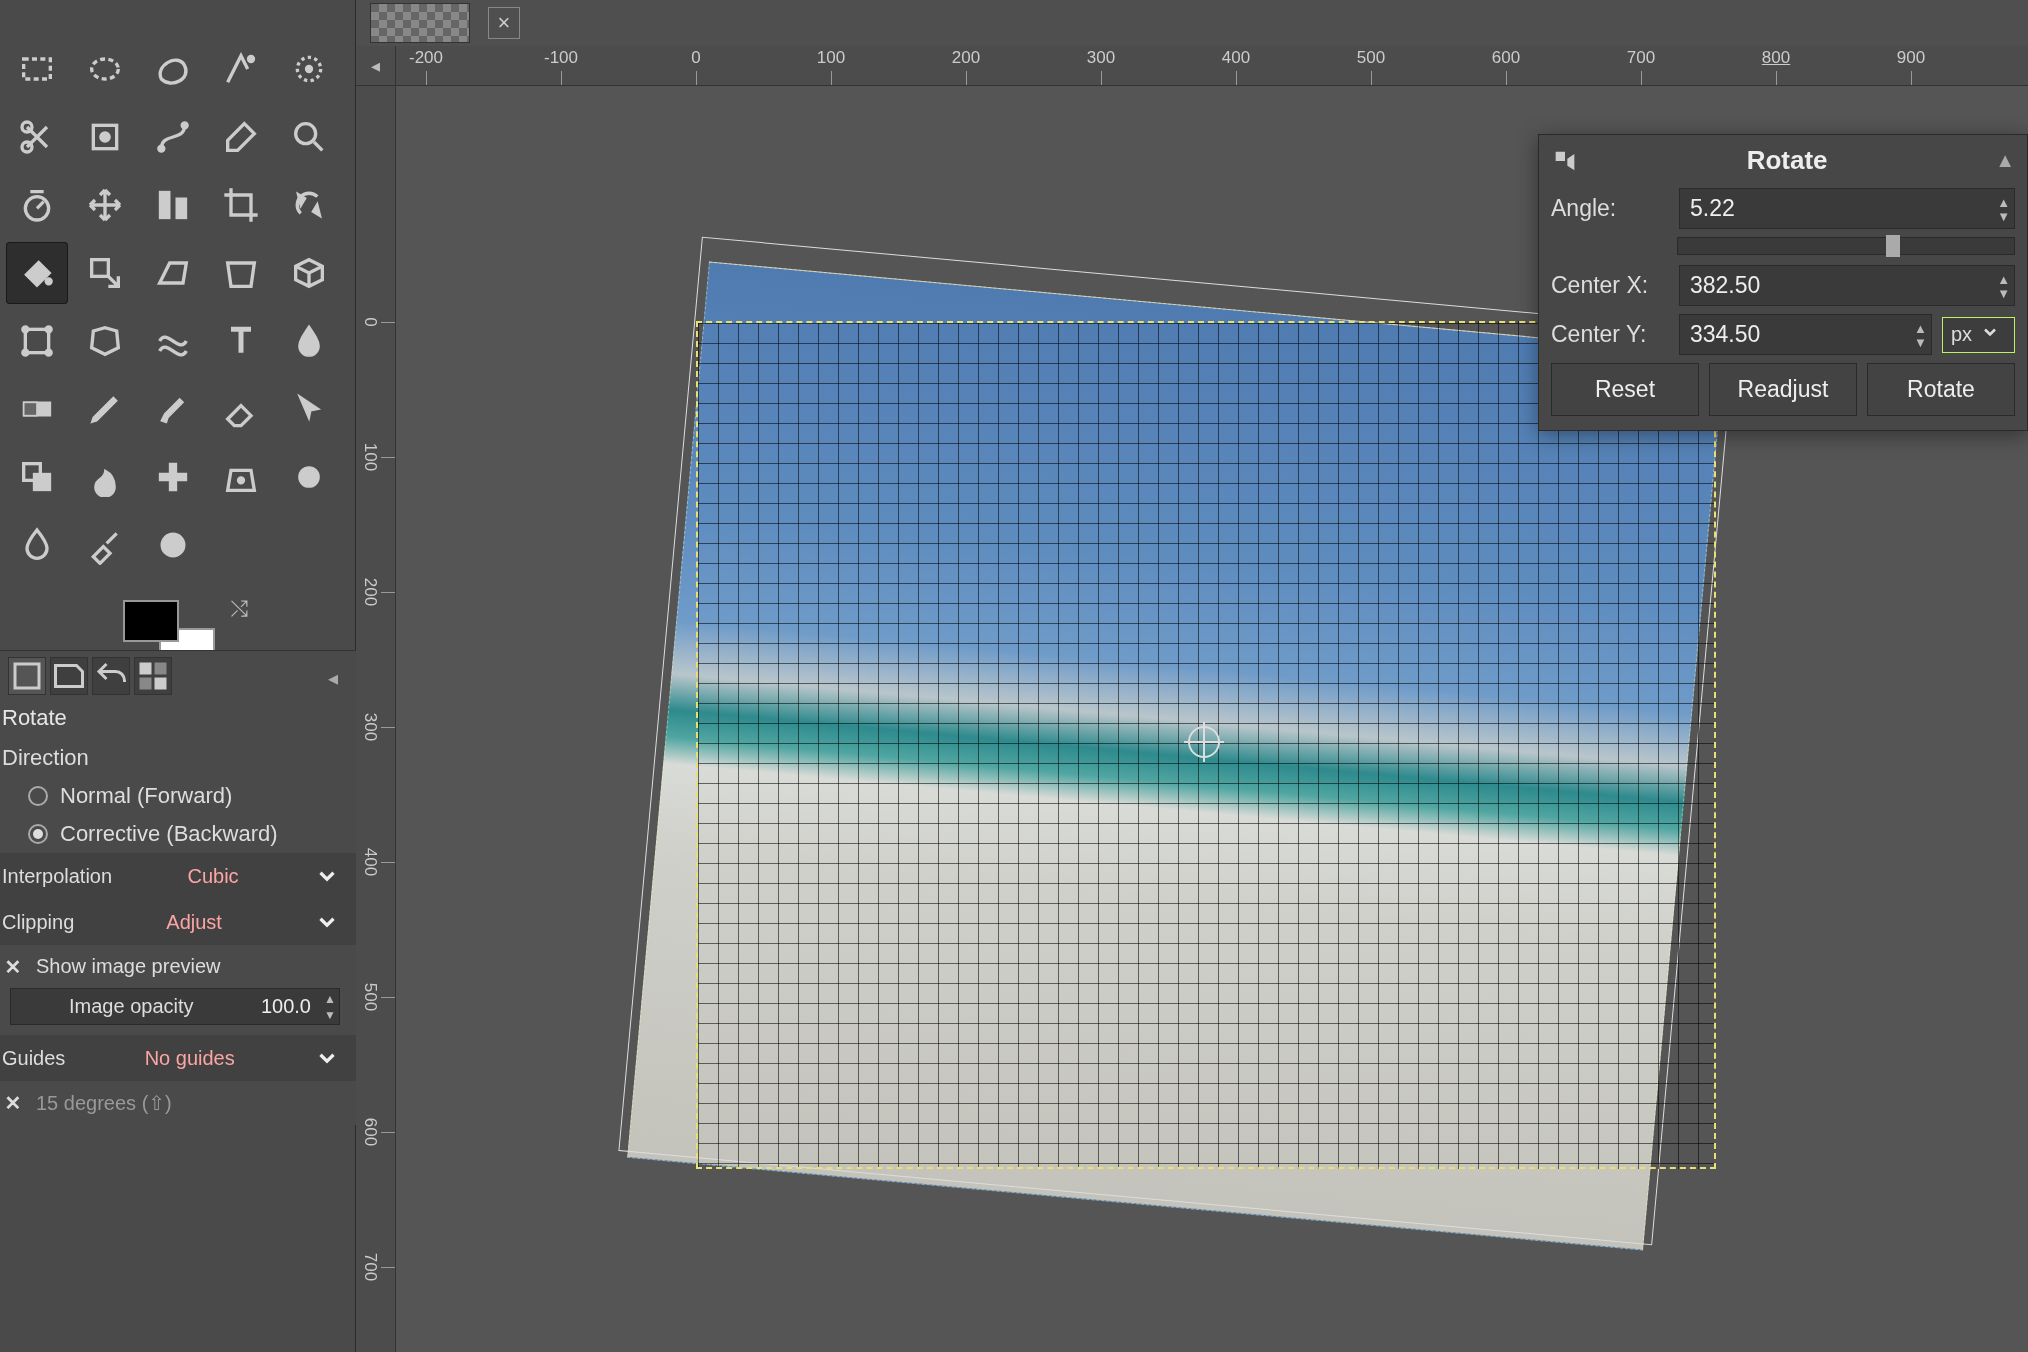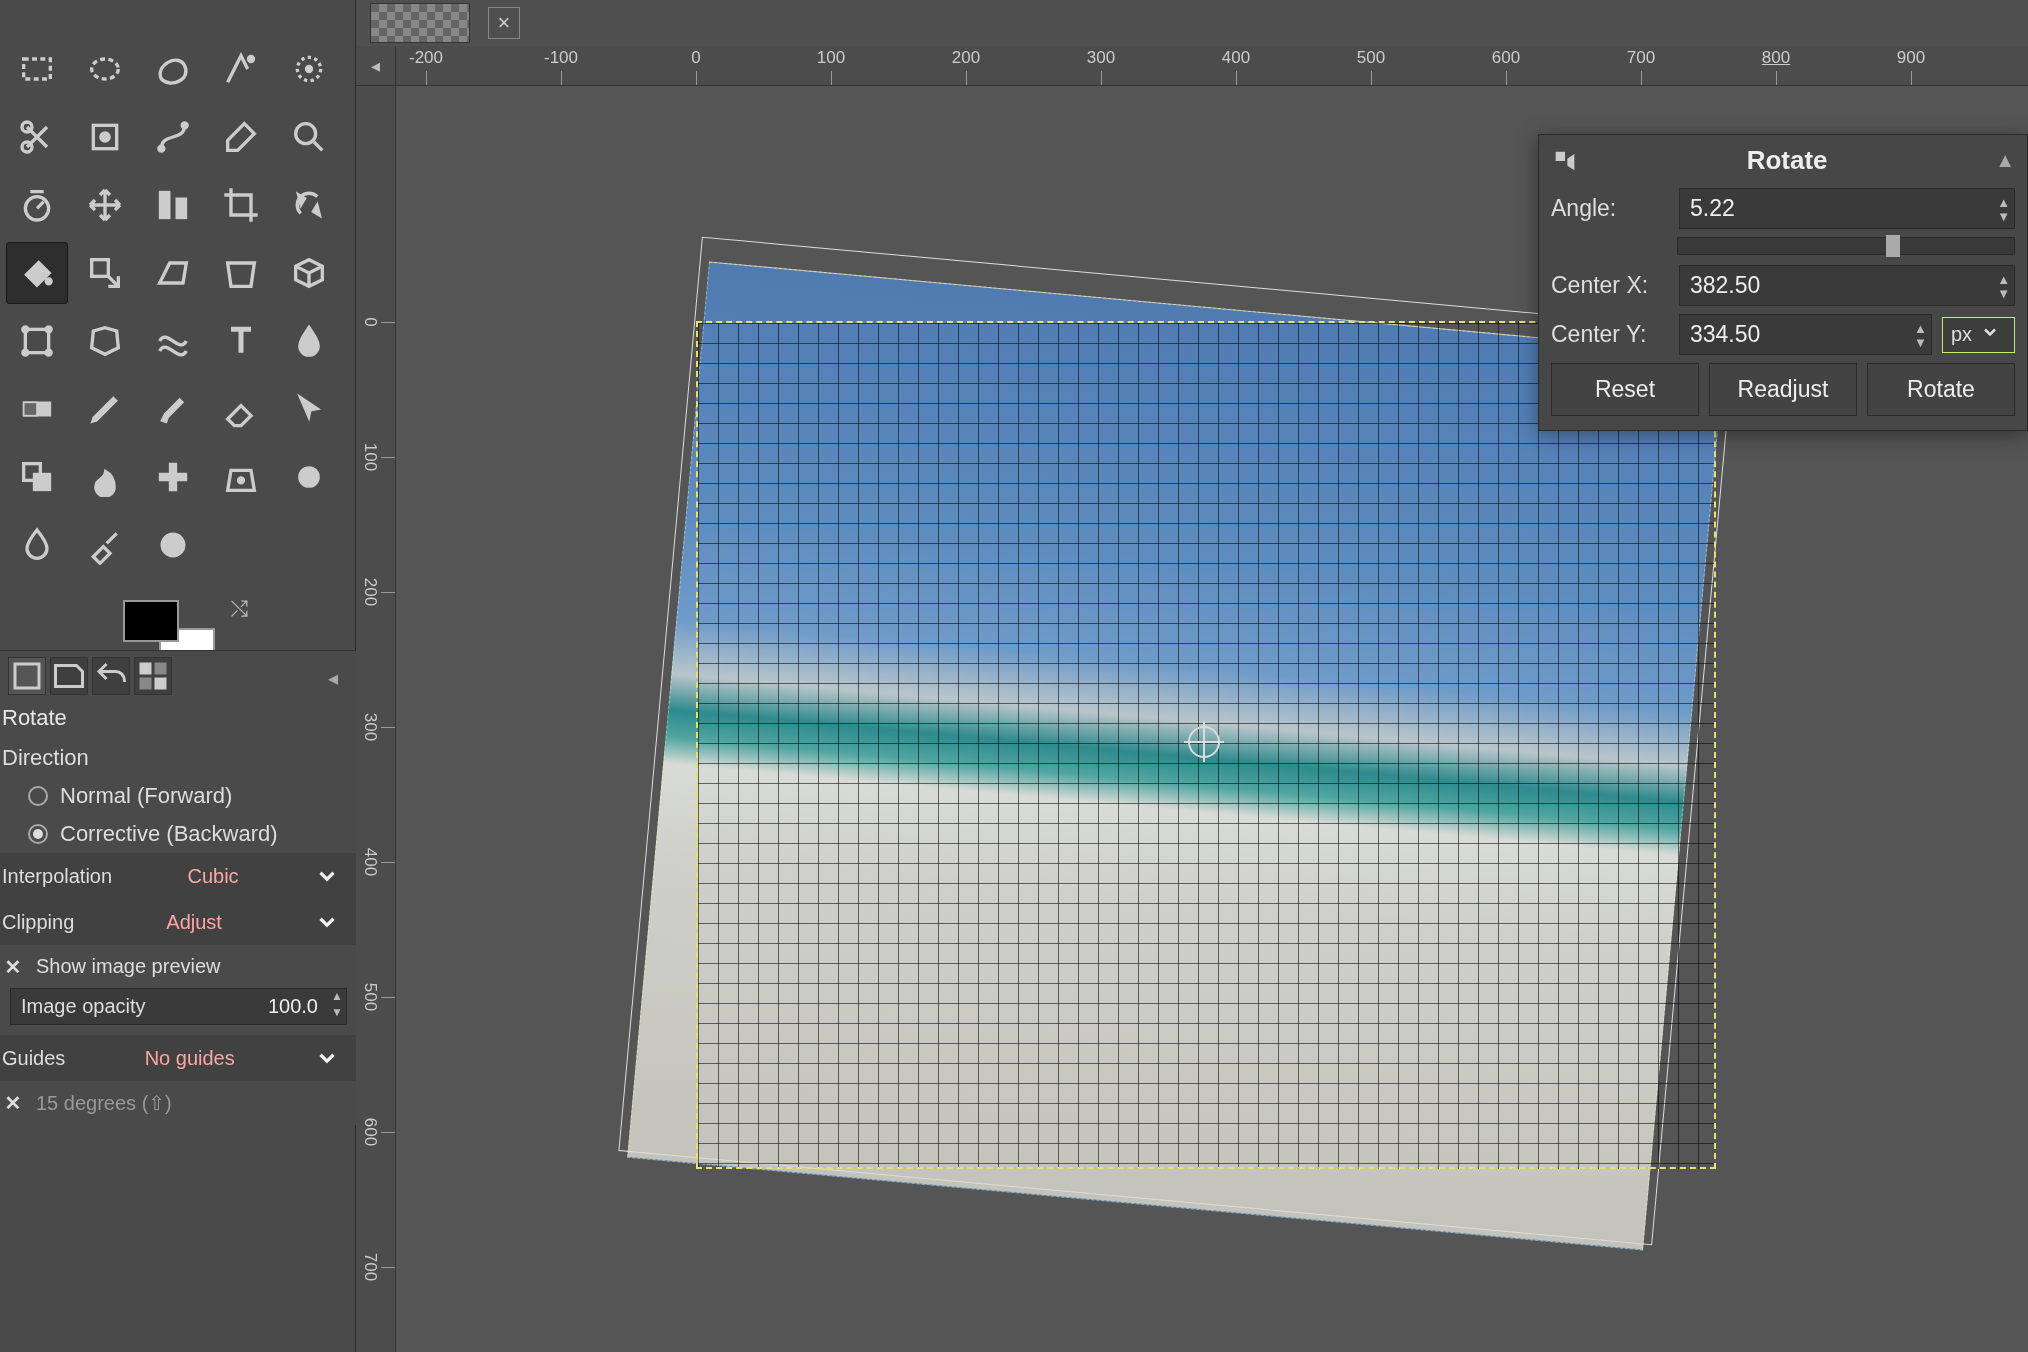--- a/index.html
+++ b/index.html
@@ -54,21 +54,21 @@
   .radio .dot{width:10px;height:10px;border-radius:50%;background:#ddd;}
 
   .select-row{ display:flex; align-items:center; justify-content:space-between; padding:10px 16px 10px 2px; background:#414141;}
   .select-row .sval{ color:#fca5a5; }
   .chev{ width:26px;height:26px; }
   .chev svg{stroke:#eee;fill:none;stroke-width:3;}
 
   .check-row{display:flex;align-items:center;gap:12px;padding:10px 2px;}
   .xbox{width:22px;height:22px;color:#ddd;display:flex;align-items:center;justify-content:center;font-weight:bold;}
 
-  .num-row{display:flex;align-items:flex-start;background:#3a3a3a;border:1px solid #2a2a2a;margin:0 9px 0 10px;}
+  .num-row{display:flex;align-items:flex-end;background:#3a3a3a;border:1px solid #2a2a2a;margin:0 16px 0 10px;padding-left:48px;}
   .num-row .nlabel{padding:6px 10px;flex:1;color:#ddd;}
   .num-row .nval{padding:6px 10px;color:#eee;}
   .spin{display:flex;flex-direction:column;}
   .spin .up,.spin .dn{width:18px;height:16px;font-size:12px;color:#bbb;text-align:center;}
 
   
   .thumb-bar{ position:absolute; left:356px; top:0; height:46px; right:0; background:#4f4f4f; display:flex; align-items:center; padding-left:14px;}
   .thumb{ width:100px;height:40px;background:repeating-conic-gradient(#888 0 25%,#666 0 50%) 0 0/16px 16px; border:1px solid #333;}
   .close-thumb{width:32px;height:32px;margin-left:18px;border:1px solid #888;display:flex;align-items:center;justify-content:center;color:#ccc;font-size:22px;}
 

